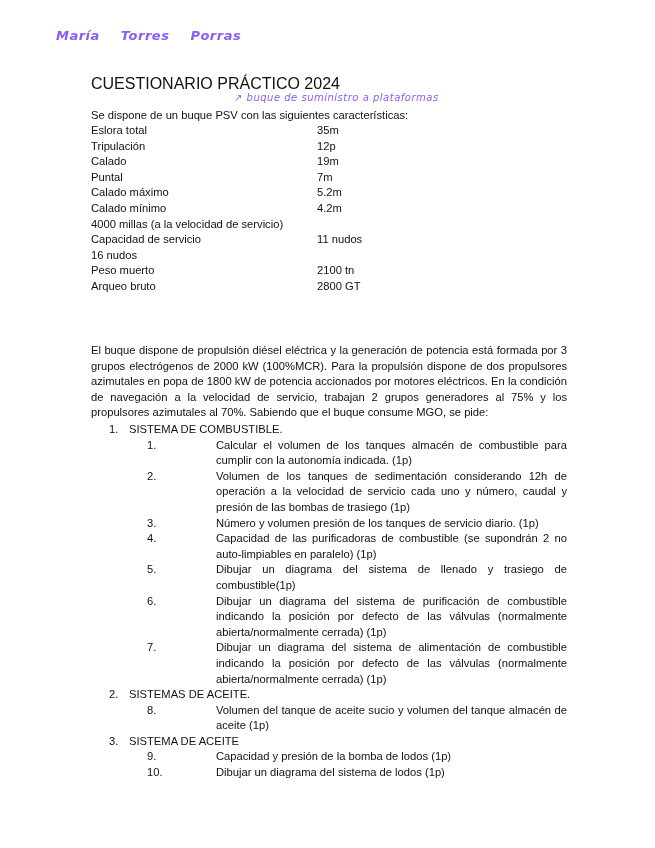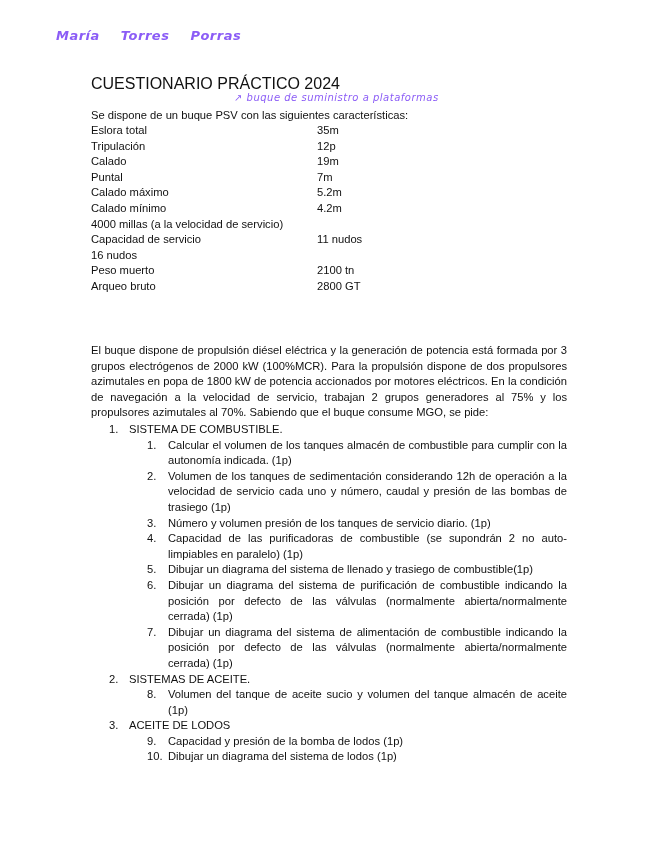--- a/index.html
+++ b/index.html
@@ -15,21 +15,21 @@
   .specs { position:absolute; top:123px; left:0; width:476px; }
   .spec-row { display:flex; height:15.6px;align-items:flex-end; }
   .spec-label { width:226px; }
   .para { position:absolute; top:327px; left:0; width:476px; text-align:justify;margin-top:16px; }
   .sections { position:absolute; top:422px; left:0; width:476px; }
   .sec { margin:0; }
   .sec-head { display:flex; padding-left:18px; }
   .sec-num { width:20px; }
   .item { display:flex; padding-left:56px; }
   .item-num { width:21px; flex-shrink:0; }
-  .item-text { text-align:justify; width:399px; }
+  .item-text { text-align:justify; width:399px;margin-left:48px; }
 </style>
 </head>
 <body>
 
 <div class="hand student-name">María Torres Porras</div>
 <div class="hand annotation">↗ buque de suministro a plataformas</div>
 
 <div class="doc">
   <div class="title">CUESTIONARIO PRÁCTICO 2024</div>
   <div class="intro">Se dispone de un buque PSV con las siguientes características:</div>
@@ -122,21 +122,21 @@
           <span>SISTEMAS DE ACEITE.</span>
         </div>
       <div class="item">
           <span class="item-num">8.</span>
           <span class="item-text">Volumen del tanque de aceite sucio y volumen del tanque almacén de aceite (1p)</span>
         </div>
     </div>
     <div class="sec">
       <div class="sec-head">
           <span class="sec-num">3.</span>
-          <span>ACEITE DE LODOS</span>
+          <span>SISTEMA DE ACEITE</span>
         </div>
       <div class="item">
           <span class="item-num">9.</span>
           <span class="item-text">Capacidad y presión de la bomba de lodos (1p)</span>
         </div>
       <div class="item">
           <span class="item-num">10.</span>
           <span class="item-text">Dibujar un diagrama del sistema de lodos (1p)</span>
         </div>
     </div>

